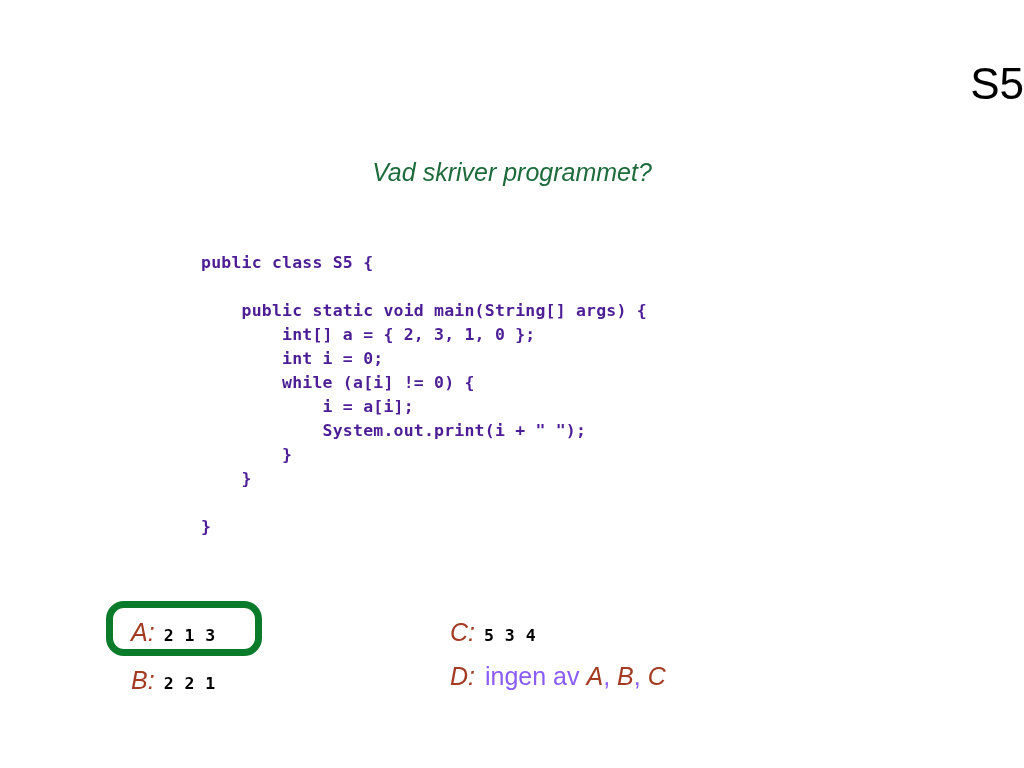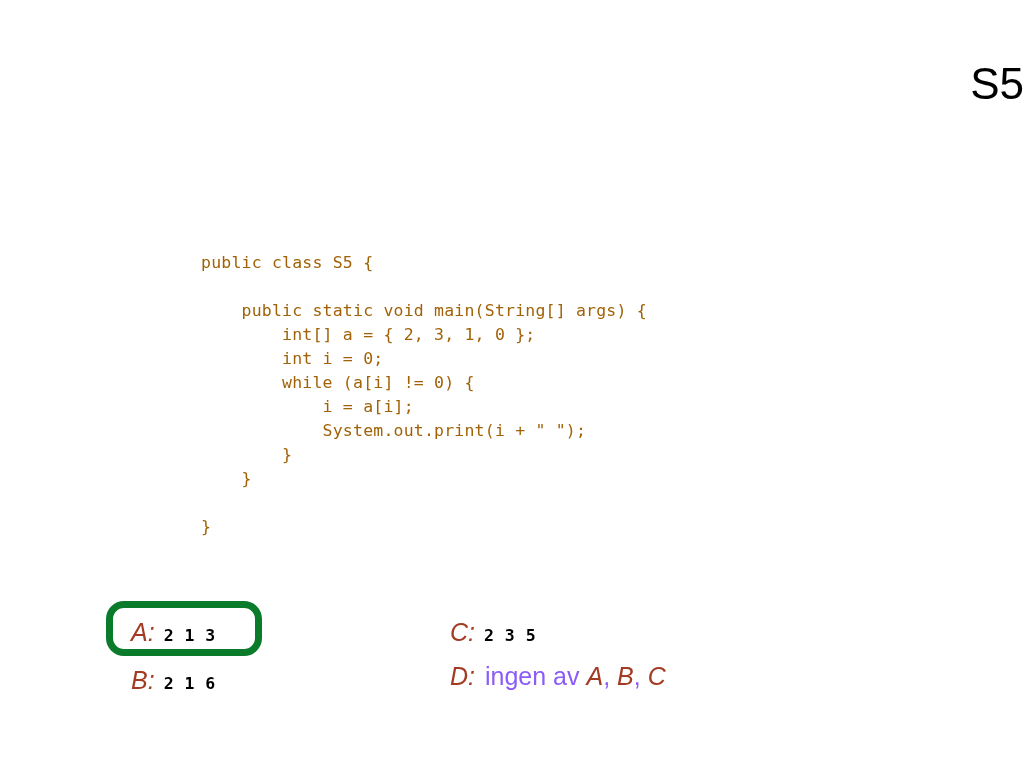--- a/index.html
+++ b/index.html
@@ -52,22 +52,22 @@
     line-height: 1.1;
   }
 
   
   #code-block {
     position: absolute;
     left: 201px;
     top: 234px;
     font-family: "DejaVu Sans Mono", "Liberation Mono", monospace;
     font-size: 16.5px;
-    font-weight: normal;
-    color: #a16207;
+    font-weight: bold;
+    color: #4c1d95;
     line-height: 24px;
     white-space: pre;
     letter-spacing: 0.2px;
   }
   #code-block .code-line {
     white-space: pre;
     min-height: 24px;
   }
   #code-block .code-line.blank {
     height: 24px;
@@ -143,40 +143,41 @@
     pointer-events: none;
   }
 </style>
 </head>
 <body>
 
 <div id="slide">
 
   <div id="slide-title">S5</div>
 
+  <div id="slide-subtitle">Vad skriver programmet?</div>
 
   <pre id="code-block"><div class="code-line">public class S5 {</div><div class="code-line blank">&nbsp;</div><div class="code-line">    public static void main(String[] args) {</div><div class="code-line">        int[] a = { 2, 3, 1, 0 };</div><div class="code-line">        int i = 0;</div><div class="code-line">        while (a[i] != 0) {</div><div class="code-line">            i = a[i];</div><div class="code-line">            System.out.print(i + " ");</div><div class="code-line">        }</div><div class="code-line">    }</div><div class="code-line blank">&nbsp;</div><div class="code-line">}</div></pre>
 
   <div id="answers">
 
     <div id="answer-a-highlight"></div>
 
     <div class="answer" id="answer-a">
       <span class="answer-letter">A:</span>
       <span class="answer-value">2 1 3</span>
     </div>
 
     <div class="answer" id="answer-b">
       <span class="answer-letter">B:</span>
-      <span class="answer-value">2 1 6</span>
+      <span class="answer-value">2 2 1</span>
     </div>
 
     <div class="answer" id="answer-c">
       <span class="answer-letter">C:</span>
-      <span class="answer-value">2 3 5</span>
+      <span class="answer-value">5 3 4</span>
     </div>
 
     <div class="answer" id="answer-d">
       <span class="answer-letter">D:</span>
       <span class="answer-value-sans" id="answer-d-value"><span class="sep">ingen av </span><span class="ref">A</span><span class="sep">, </span><span class="ref">B</span><span class="sep">, </span><span class="ref">C</span></span>
     </div>
 
   </div>
 
 </div>

